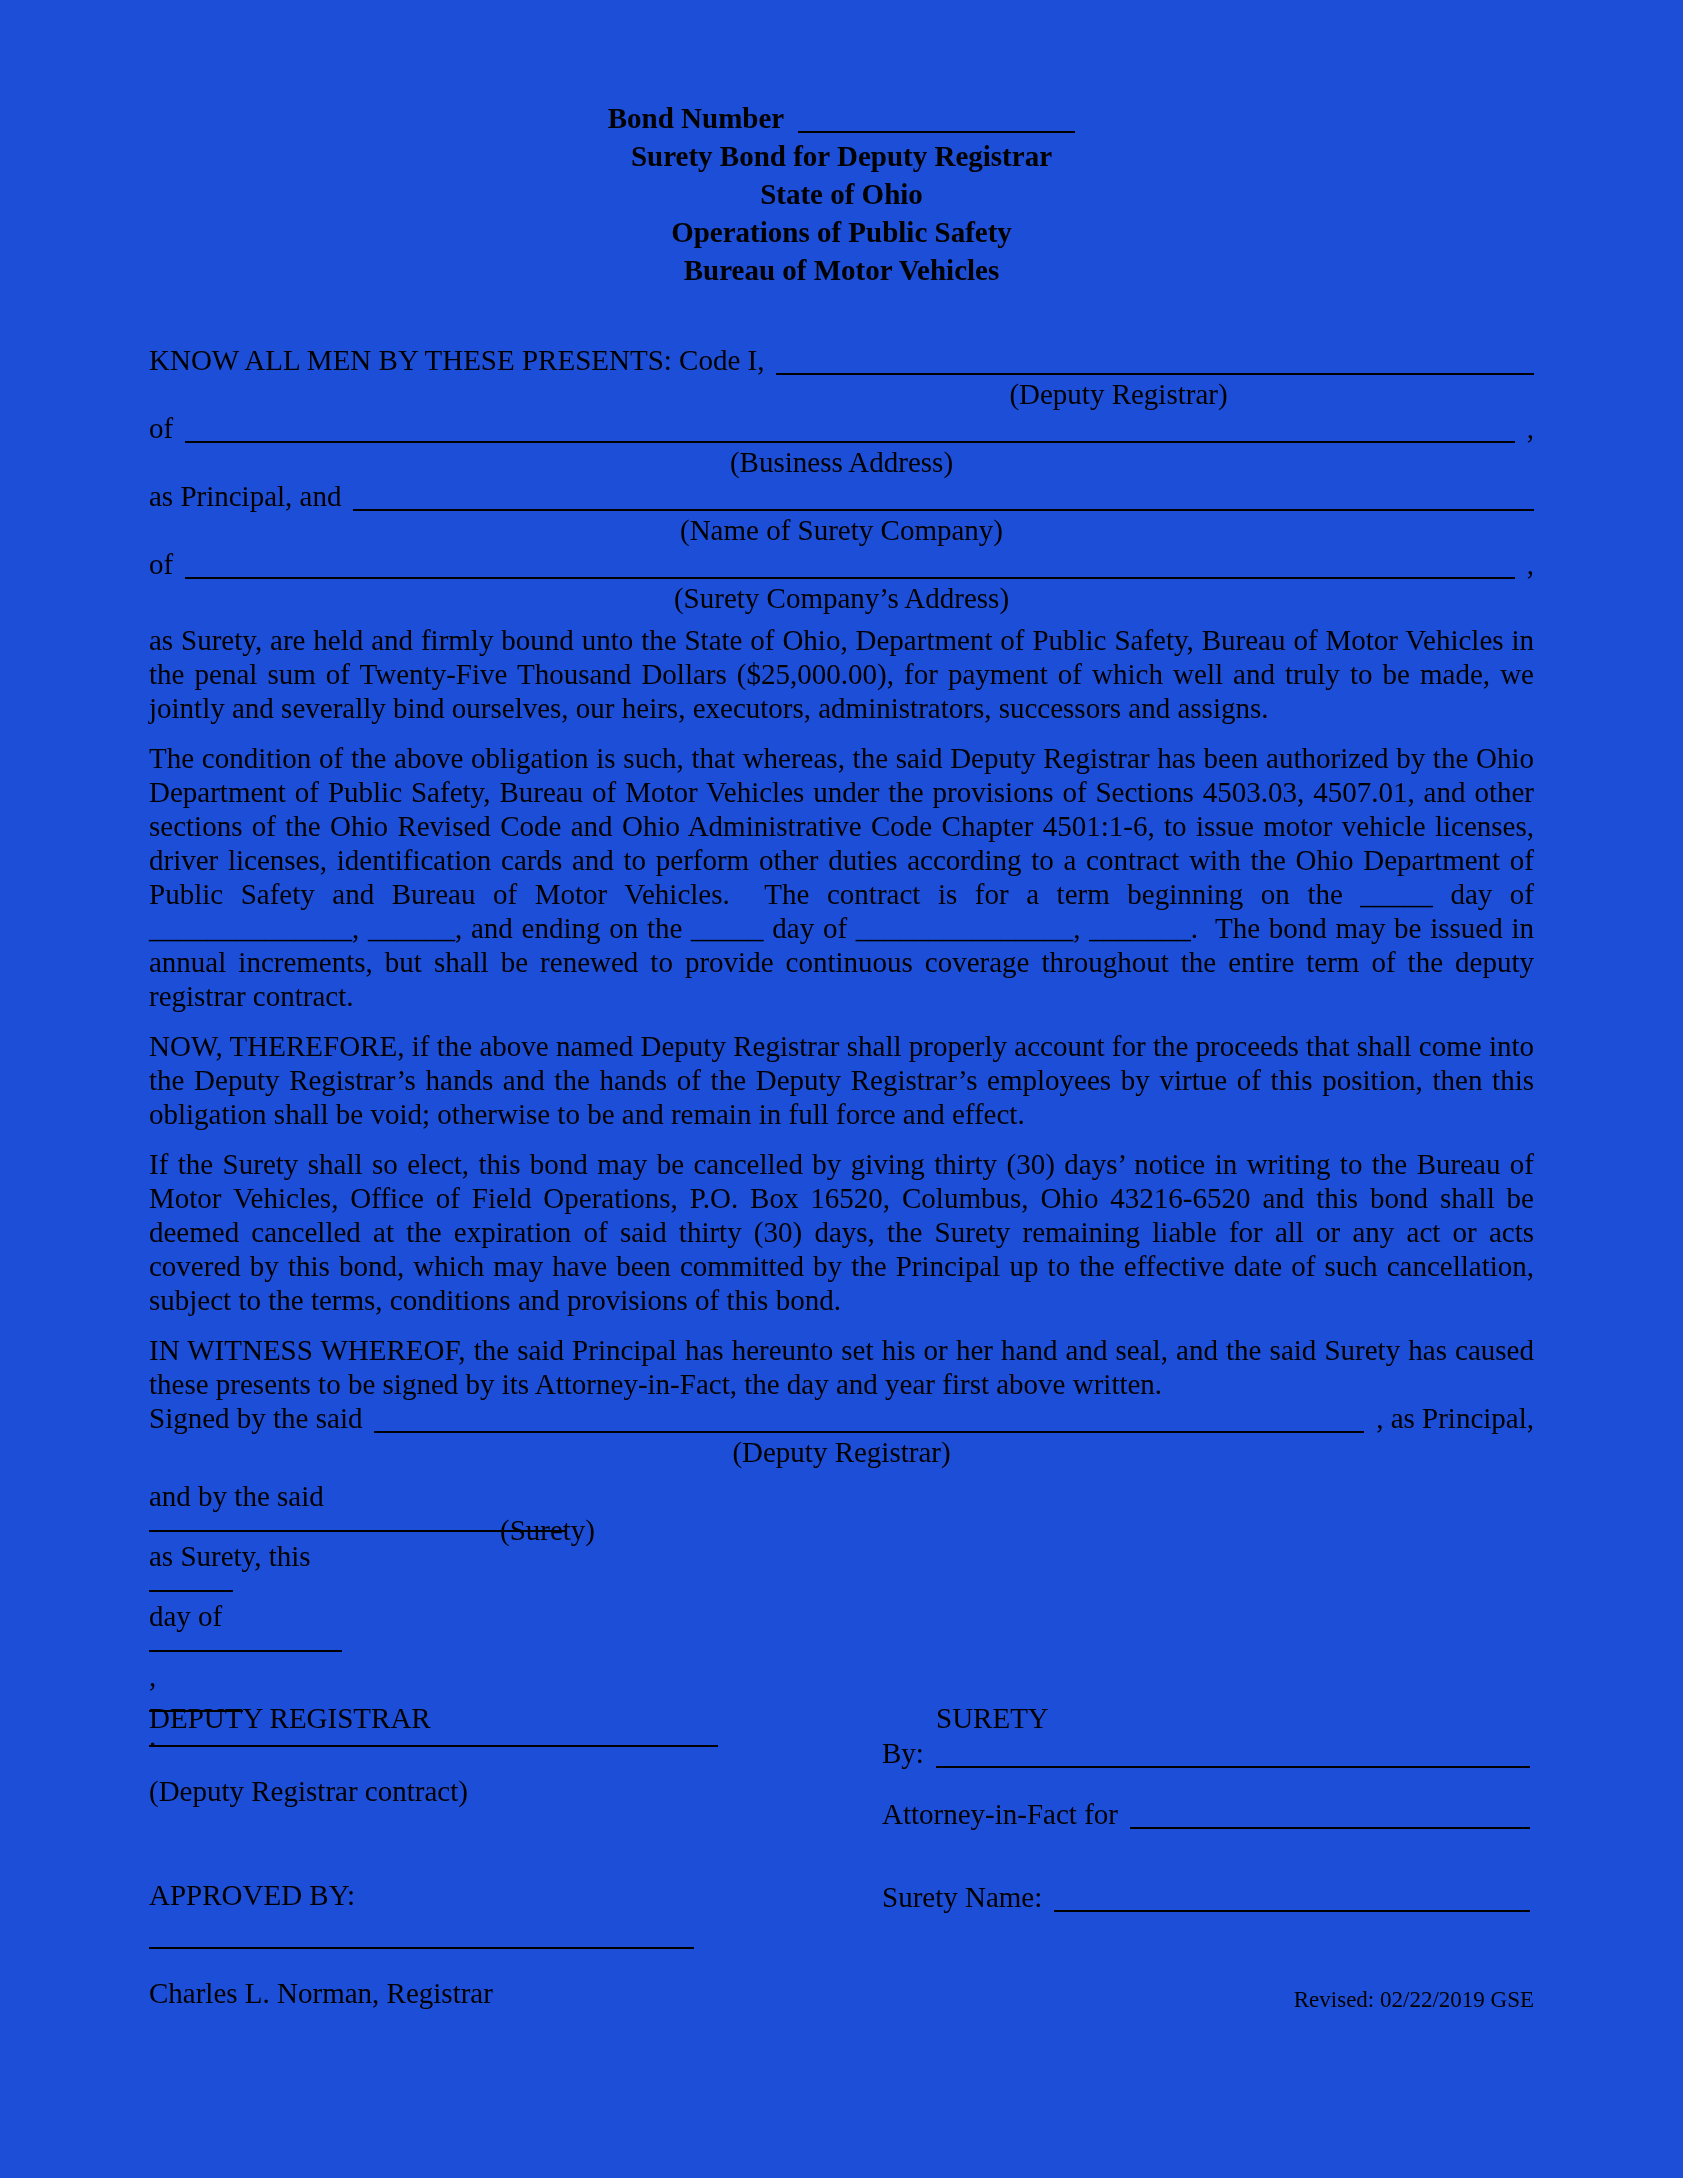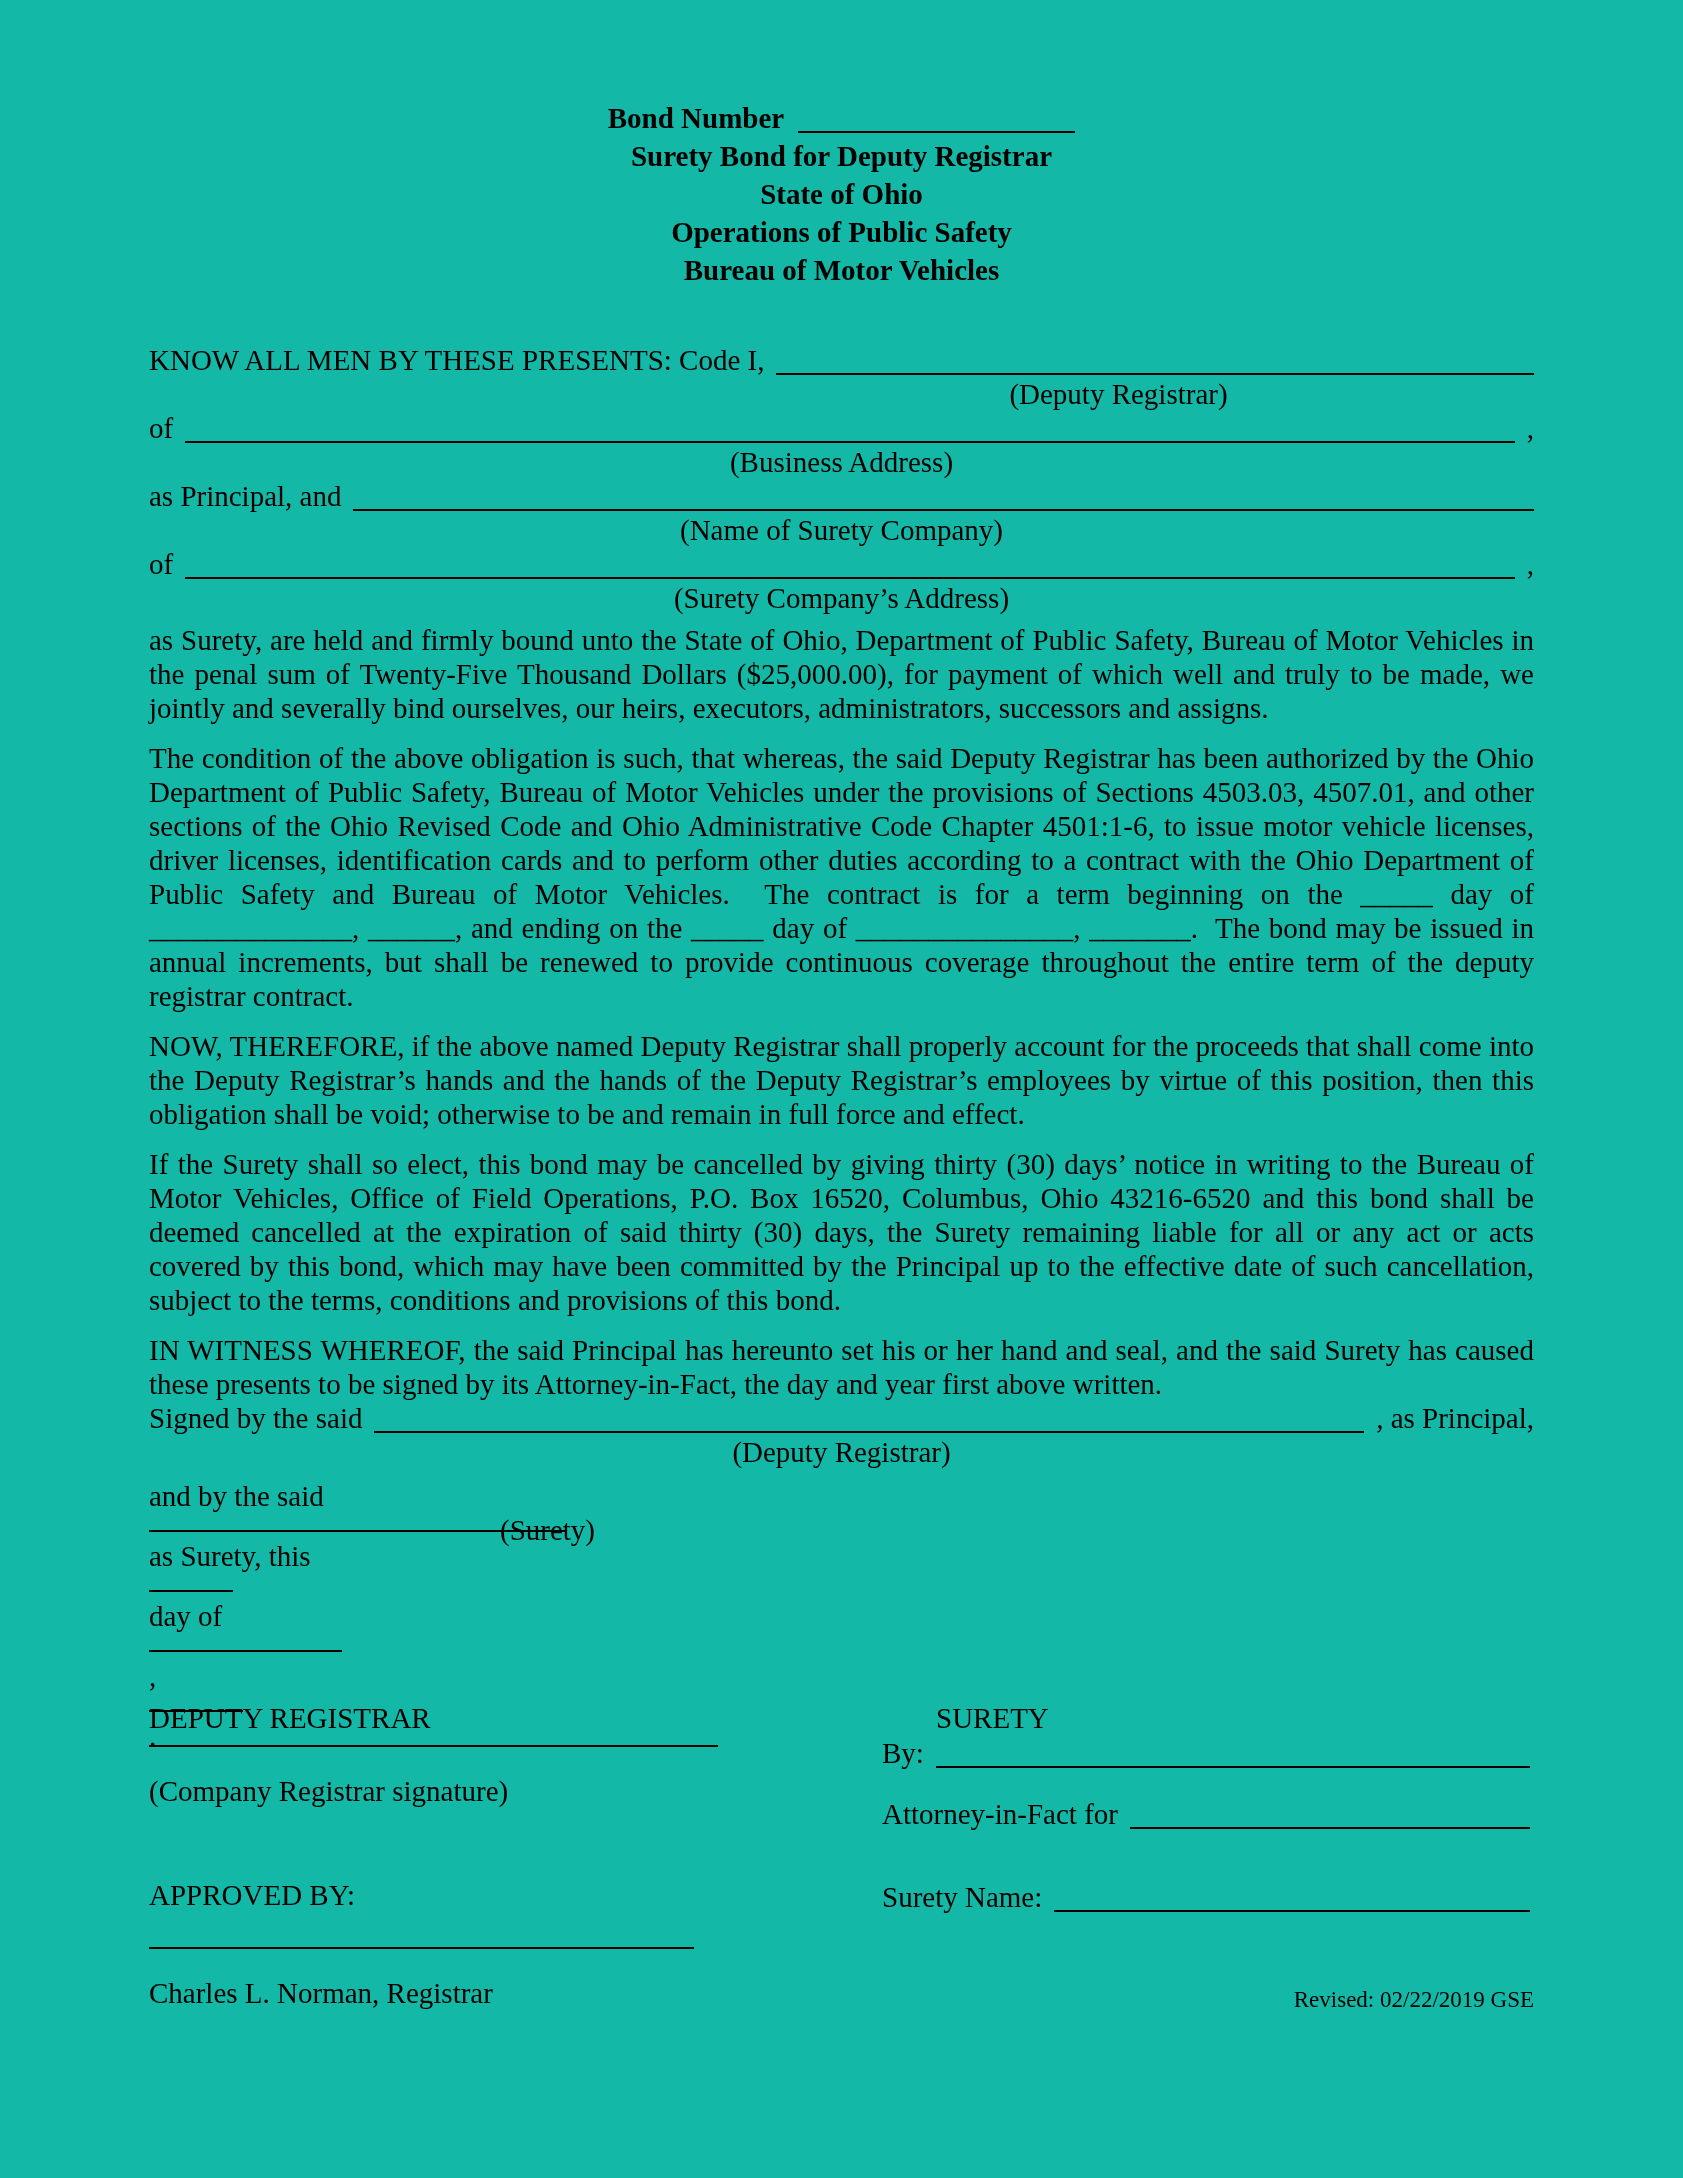--- a/index.html
+++ b/index.html
@@ -1,19 +1,19 @@
 <!DOCTYPE html>
 <html><head>
 <meta charset="utf-8">
 <style>
   * { margin:0; padding:0; box-sizing:border-box; }
   html,body { background:#ffffff; }
   body { width:1683px; height:2178px; position:relative; }
   .page {
-    width:1683px; height:2178px; background:#14b8a6; position:relative;
+    width:1683px; height:2178px; background:#1d4ed8; position:relative;
     padding:99px 149px 0 149px;
     font-family:"Liberation Serif","DejaVu Serif",serif;
     font-size:29px; line-height:34px; color:#000;
     overflow:hidden;
   }
   
   .doc-header { text-align:center; font-weight:bold; line-height:38px; margin-bottom:54px; }
   .bond-row { display:flex; justify-content:center; align-items:baseline; gap:14px; }
   
   .bl { border-bottom:2px solid #000; height:26px; position:relative; top:5px; min-width:40px; }
@@ -113,21 +113,21 @@
   <section class="bottom">
     <div class="abs" style="left:0; top:18px;">DEPUTY REGISTRAR</div>
     <div class="abs" style="left:787px; top:18px;">SURETY</div>
 
     <div class="abs row" style="left:733px; top:53px; width:648px;">
       <span>By:</span>
       <span class="bl grow"></span>
     </div>
 
     <div class="abs hline" style="left:0; top:62px; width:569px;"></div>
-    <div class="abs" style="left:0; top:91px;">(Company Registrar signature)</div>
+    <div class="abs" style="left:0; top:91px;">(Deputy Registrar contract)</div>
 
     <div class="abs row" style="left:733px; top:114px; width:648px;">
       <span>Attorney-in-Fact for</span>
       <span class="bl grow"></span>
     </div>
 
     <div class="abs" style="left:0; top:195px;">APPROVED BY:</div>
 
     <div class="abs row" style="left:733px; top:197px; width:648px;">
       <span>Surety Name:</span>

